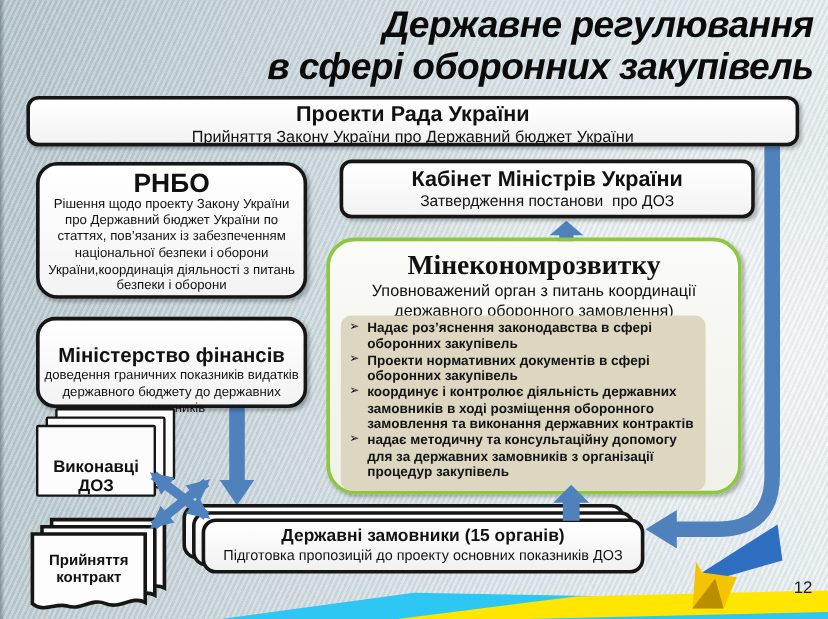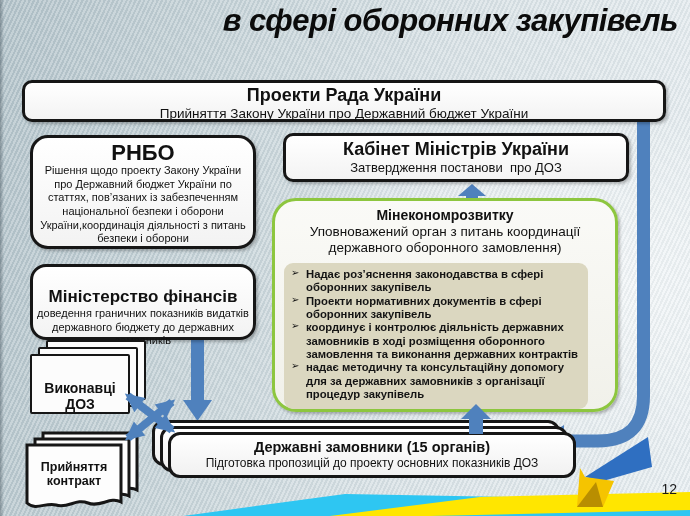--- a/index.html
+++ b/index.html
@@ -29,34 +29,34 @@
   .rnbo{left:30px; top:135px; width:226px; height:114px; border-radius:18px; padding:3px 6px;}
   .rnbo .bt{font-size:22px; line-height:1.05;}
   .rnbo .bs{font-size:11px; line-height:1.24;}
   
   .cab{left:283px; top:133px; width:346px; height:49px; padding-top:3px;}
   .cab .bt{font-size:18px; line-height:1.2;}
   .cab .bs{font-size:13px; line-height:1.1; white-space:pre;}
   
   .grn{left:272px; top:198px; width:346px; height:214px; border:3px solid #8dc63f;
        border-radius:24px; background:linear-gradient(180deg,#fafaf7,#f1f1ea); padding-top:6px;}
-  .grn .bt{font-size:14px; line-height:1.2;}
+  .grn .bt{font-size:23px; line-height:1.2;font-family:Liberation Serif, serif;}
   .grn .bs{font-size:13.5px; line-height:1.2;}
   .beige{position:absolute; left:9px; top:62px; width:304px; height:146px; box-sizing:border-box;
          background:#dbd7c0; border-radius:9px; padding:5px 4px 4px 7px;}
   .beige ul{margin:0; padding:0; list-style:none;}
   .beige li{position:relative; padding-left:15px; text-align:left;
             font-size:11.3px; font-weight:bold; line-height:1.18; color:#141414;}
   .beige .blt{position:absolute; left:0; top:-1px; font-size:10px; font-weight:normal;}
   
   .mfin{left:30px; top:264px; width:226px; height:76px; border-radius:16px; padding-top:20px;}
   .mfin .bt{font-size:17px; line-height:1.2;}
   .mfin .bs{font-size:11px; line-height:1.2;}
   
-  .cust-layer{position:absolute; width:408px; height:46px; box-sizing:border-box;
+  .cust-layer{position:absolute; width:369px; height:46px; box-sizing:border-box;
       background:linear-gradient(180deg,#ffffff,#f1f1f1); border:3px solid #161616; border-radius:12px; z-index:10;}
   .cust-front{text-align:center; padding-top:4px;}
   .cust-front .bt{font-size:14.5px; line-height:1.2;}
   .cust-front .bs{font-size:12px; line-height:1.2;}
   
   .exe-layer{position:absolute; width:100px; height:60px; box-sizing:border-box;
       background:#fcfcfc; border:2.5px solid #161616; border-radius:2px; z-index:10;}
   .exe-front{display:flex; align-items:flex-end; justify-content:center; text-align:center;
       font-weight:bold; font-size:14px; line-height:1.15;}
   
@@ -91,20 +91,21 @@
       <rect x="466" y="194" width="12" height="10"></rect>
       <polygon points="458,196 486,196 472,184"></polygon>
     </g>
     <g fill="#4F81BD">
       <rect x="191" y="338" width="13" height="64"></rect>
       <polygon points="183,400 212,400 197.5,421"></polygon>
     </g>
   </svg>
 
   <div class="abs title">
+    <div>Державне регулювання</div>
     <div>в сфері оборонних закупівель</div>
   </div>
 
   <div class="bx vru">
     <div class="bt">Проекти Рада України</div>
     <div class="bs">Прийняття Закону України про Державний бюджет України</div>
   </div>
 
   <div class="bx rnbo">
     <div class="bt">РНБО</div>

